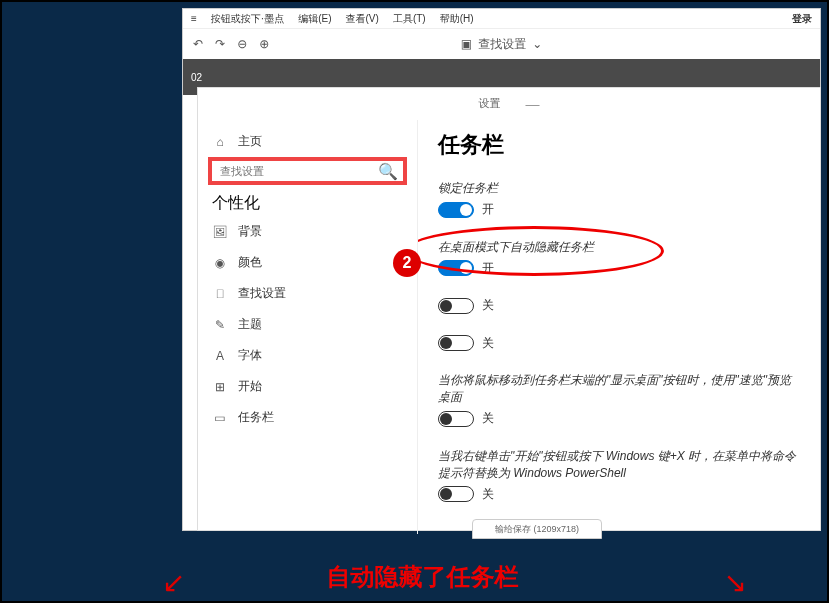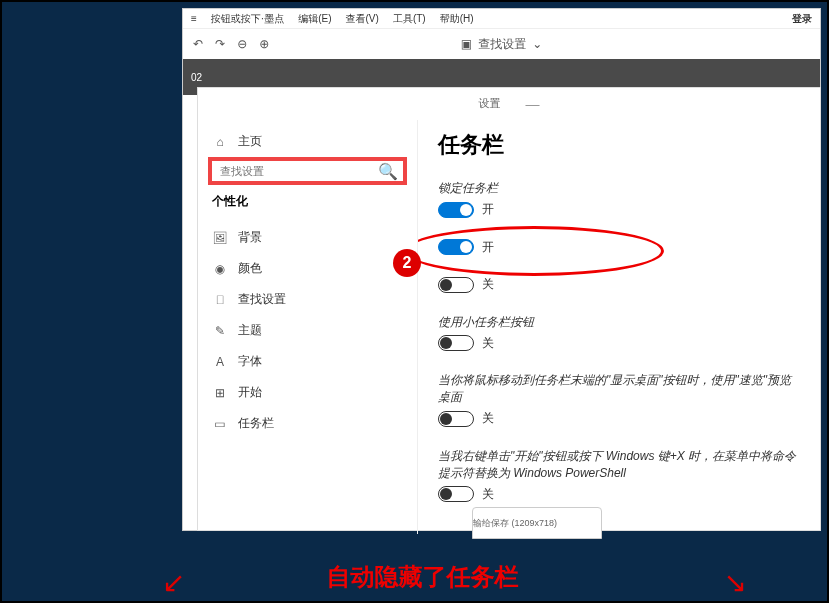--- a/index.html
+++ b/index.html
@@ -14,40 +14,40 @@
 .content-area { position: absolute; top: 70px; left: 0; right: 0; bottom: 0; }
 .settings-window { position: absolute; left: 14px; top: 8px; right: -1px; bottom: -1px; background: #fff; border: 1px solid #ddd; }
 .settings-header { padding: 8px 12px; font-size: 11px; color: #666; display: flex; justify-content: center; gap: 25px; }
 .settings-body { display: flex; height: calc(100% - 28px); }
 .sidebar { width: 220px; border-right: 1px solid #eee; padding: 6px 10px 0 10px; }
 .sidebar-item { display: flex; align-items: center; gap: 10px; padding: 7px 4px; font-size: 12px; color: #333; cursor: pointer; }
 .sidebar-item .icon { width: 16px; text-align: center; color: #555; }
 .search-box { display: flex; align-items: center; border: 4px solid #ef4444; margin: 0 0; height: 28px; }
 .search-box input { flex: 1; border: none; padding: 0 8px; font-size: 11px; outline: none; }
 .search-box .icon { padding: 0 8px; color: #666; }
-.section-title { font-weight: bold; font-size: 12px; margin: 8px 0 12px 4px; }
+.section-title { font-weight: normal; font-size: 16px; margin: 8px 0 2px 4px; }
 .main-panel { flex: 1; padding: 10px 20px 0 20px; overflow: hidden; position: relative; }
 .page-title { font-size: 22px; font-weight: 600; margin-bottom: 20px; }
 .setting-row { margin-bottom: 18px; font-size: 12px; color: #333; }
 .setting-row .label { margin-bottom: 4px; display: block; font-style: italic; }
 .toggle { display: inline-flex; align-items: center; gap: 8px; }
 .toggle-track { width: 36px; height: 16px; border-radius: 10px; position: relative; border: 1px solid #333; }
 .toggle-track.on { background: #0078d7; border-color: #0078d7; }
 .toggle-track.on .knob { background: #fff; right: 1px; }
 .toggle-track.off { background: #fff; }
 .toggle-track.off .knob { background: #333; left: 1px; }
 .knob { width: 12px; height: 12px; border-radius: 50%; position: absolute; top: 1px; }
 .toggle-label { font-size: 12px; }
 .red-circle { position: absolute; border: 3px solid #e00; border-radius: 50%; }
 .badge-2 { position: absolute; width: 28px; height: 28px; background: #d00; color: #fff; border-radius: 50%; display: flex; align-items: center; justify-content: center; font-weight: bold; font-size: 16px; font-family: serif; }
 .bottom-annotation { position: absolute; bottom: 8px; left: 16px; right: 0; text-align: center; color: #e00; font-size: 24px; font-weight: bold; font-family: "SimSun", serif; }
 .arrow { position: absolute; bottom: 2px; font-size: 28px; color: #d00; }
 .arrow.left { left: 160px; }
 .arrow.right { right: 80px; }
-.taskbar-peek { position: absolute; bottom: 62px; left: 470px; width: 130px; height: 32px; background: #fff; border: 1px solid #ccc; border-radius: 4px 4px 0 0; font-size: 9px; color: #666; display: flex; align-items: center; }
+.taskbar-peek { position: absolute; bottom: 62px; left: 470px; width: 130px; height: 20px; background: #fff; border: 1px solid #ccc; border-radius: 4px 4px 0 0; font-size: 9px; color: #666; display: flex; align-items: center; justify-content: center; }
 .win-close { color: #999; font-size: 14px; }
 </style>
 </head>
 <body>
 
 <div class="outer-frame">
 
   <div class="main-window">
     <div class="menubar">
       <span>≡</span>
@@ -127,39 +127,39 @@
               <span class="label">锁定任务栏</span>
               <div class="toggle">
                 <div class="toggle-track on">
                     <div class="knob"></div>
                   </div>
                 <span class="toggle-label">开</span>
               </div>
             </div>
 
             <div class="setting-row">
+              <span class="label">在桌面模式下自动隐藏任务栏</span>
               <div class="toggle">
                 <div class="toggle-track on">
                     <div class="knob"></div>
                   </div>
                 <span class="toggle-label">开</span>
               </div>
             </div>
 
             <div class="setting-row">
               <div class="toggle">
                 <div class="toggle-track off">
                     <div class="knob"></div>
                   </div>
                 <span class="toggle-label">关</span>
               </div>
             </div>
 
             <div class="setting-row">
-              <span class="label">使用小任务栏按钮</span>
               <div class="toggle">
                 <div class="toggle-track off">
                     <div class="knob"></div>
                   </div>
                 <span class="toggle-label">关</span>
               </div>
             </div>
 
             <div class="setting-row">
               <span class="label">当你将鼠标移动到任务栏末端的"显示桌面"按钮时，使用"速览"预览桌面</span>

